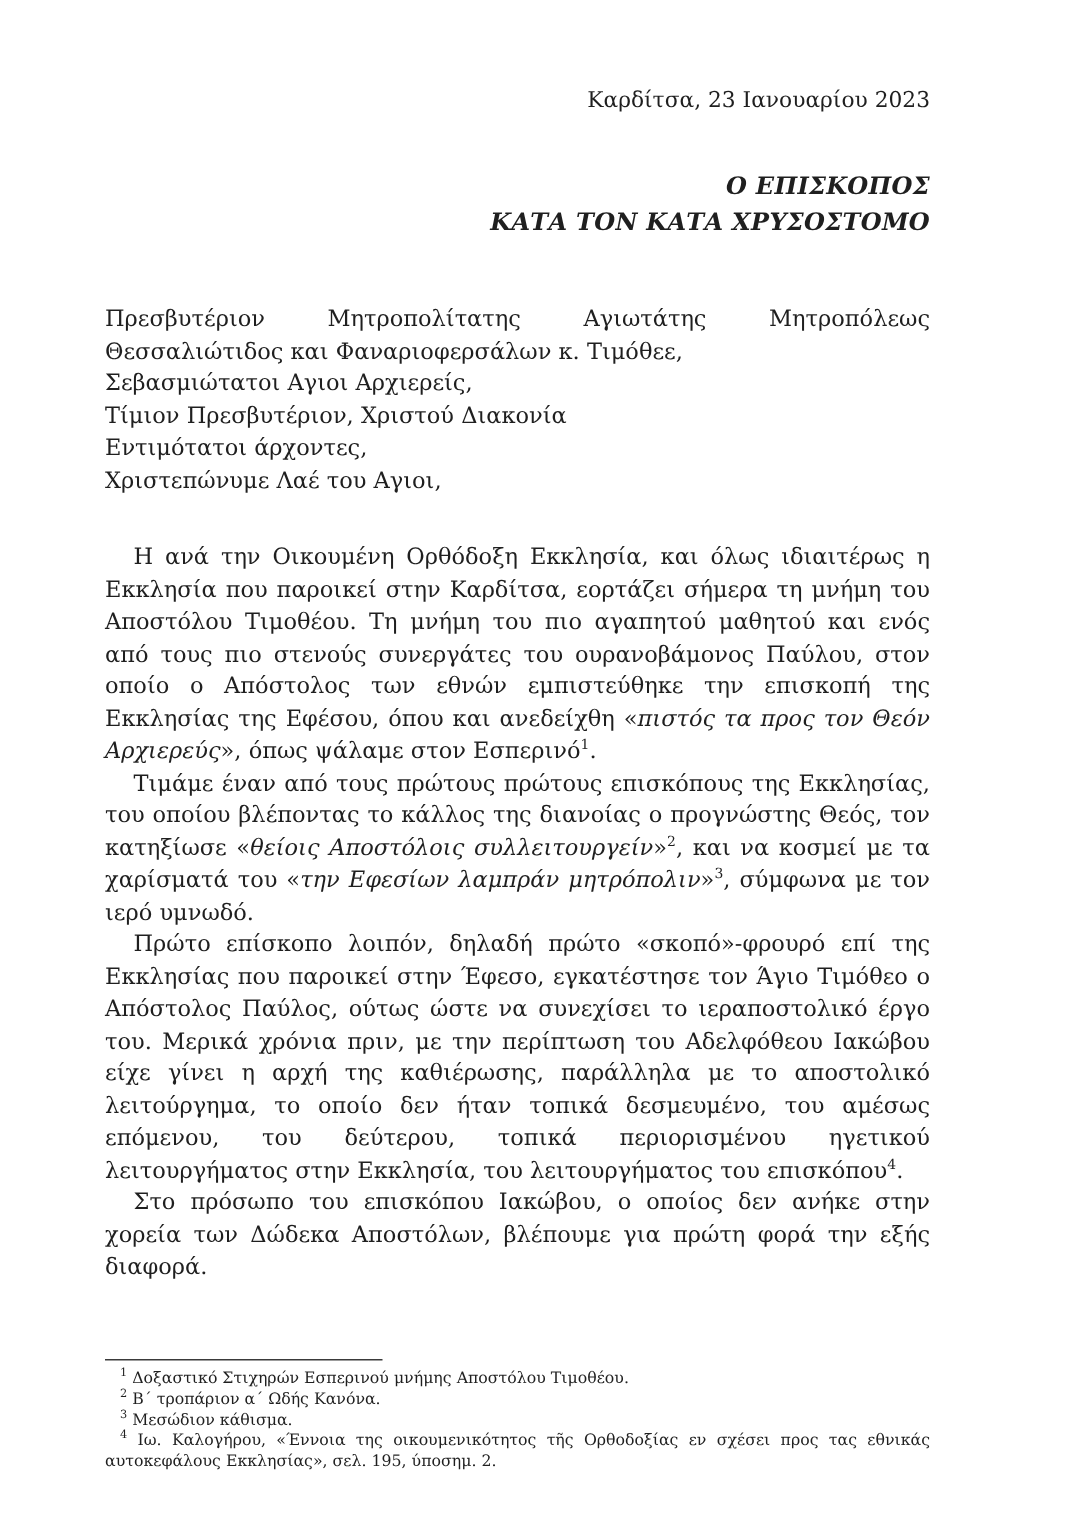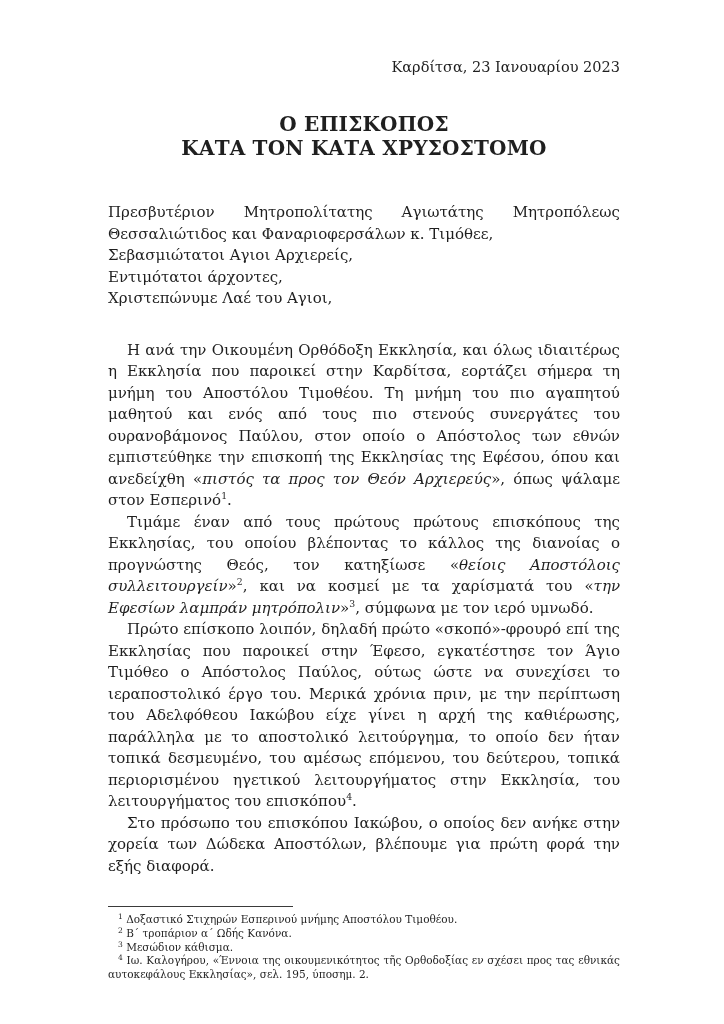--- a/index.html
+++ b/index.html
@@ -7,39 +7,40 @@
     padding: 0;
     background: #ffffff;
   }
   .page {
     width: 724px;
     height: 1024px;
     box-sizing: border-box;
     background: #ffffff;
     color: #1f1f1f;
     font-family: "DejaVu Serif", "Liberation Serif", serif;
-    padding: 58px 104px 42px 108px;
+    padding: 58px 104px 42px 70px;
     display: flex;
     flex-direction: column;
     overflow: hidden;
     position: relative;
   }
   .date {
     text-align: right;
     font-size: 14.5px;
     line-height: 18px;
     margin-bottom: 36px;
   }
   .title {
     margin: 0 0 42px 0;
-    text-align: center;
-    font-size: 20px;
+    text-align: right;
+    font-size: 16px;
     font-weight: bold;
     line-height: 24px;
     letter-spacing: 0.2px;
+    font-style: italic;
   }
   .title span { display: block; }
   .salutation { margin-bottom: 30px; }
   .salutation p,
   .body p {
     margin: 0;
     font-size: 15px;
     line-height: 21.5px;
     text-align: justify;
   }
@@ -78,20 +79,21 @@
   <div class="date">Καρδίτσα, 23 Ιανουαρίου 2023</div>
 
   <h1 class="title">
     <span>Ο ΕΠΙΣΚΟΠΟΣ</span>
     <span>ΚΑΤΑ ΤΟΝ ΚΑΤΑ ΧΡΥΣΟΣΤΟΜΟ</span>
   </h1>
 
   <div class="salutation">
       <p>Πρεσβυτέριον Μητροπολίτατης Αγιωτάτης Μητροπόλεως Θεσσαλιώτιδος και Φαναριοφερσάλων κ. Τιμόθεε,</p>
       <p>Σεβασμιώτατοι Αγιοι Αρχιερείς,</p>
+      <p>Τίμιον Πρεσβυτέριον, Χριστού Διακονία</p>
       <p>Εντιμότατοι άρχοντες,</p>
       <p>Χριστεπώνυμε Λαέ του Αγιοι,</p>
     </div>
 
   <div class="body">
       <p><span>Η ανά την Οικουμένη Ορθόδοξη Εκκλησία, και όλως ιδιαιτέρως η Εκκλησία που παροικεί στην Καρδίτσα, εορτάζει σήμερα τη μνήμη του Αποστόλου Τιμοθέου. Τη μνήμη του πιο αγαπητού μαθητού και ενός από τους πιο στενούς συνεργάτες του ουρανοβάμονος Παύλου, στον οποίο ο Απόστολος των εθνών εμπιστεύθηκε την επισκοπή της Εκκλησίας της Εφέσου, όπου και ανεδείχθη «</span><span class="seg-i">πιστός τα προς τον Θεόν Αρχιερεύς</span><span>», όπως ψάλαμε στον Εσπερινό</span><sup class="fnref">1</sup><span>.</span></p>
       <p><span>Τιμάμε έναν από τους πρώτους πρώτους επισκόπους της Εκκλησίας, του οποίου βλέποντας το κάλλος της διανοίας ο προγνώστης Θεός, τον κατηξίωσε «</span><span class="seg-i">θείοις Αποστόλοις συλλειτουργείν</span><span>»</span><sup class="fnref">2</sup><span>, και να κοσμεί με τα χαρίσματά του «</span><span class="seg-i">την Εφεσίων λαμπράν μητρόπολιν</span><span>»</span><sup class="fnref">3</sup><span>, σύμφωνα με τον ιερό υμνωδό.</span></p>
       <p><span>Πρώτο επίσκοπο λοιπόν, δηλαδή πρώτο «σκοπό»-φρουρό επί της Εκκλησίας που παροικεί στην Έφεσο, εγκατέστησε τον Άγιο Τιμόθεο ο Απόστολος Παύλος, ούτως ώστε να συνεχίσει το ιεραποστολικό έργο του. Μερικά χρόνια πριν, με την περίπτωση του Αδελφόθεου Ιακώβου είχε γίνει η αρχή της καθιέρωσης, παράλληλα με το αποστολικό λειτούργημα, το οποίο δεν ήταν τοπικά δεσμευμένο, του αμέσως επόμενου, του δεύτερου, τοπικά περιορισμένου ηγετικού λειτουργήματος στην Εκκλησία, του λειτουργήματος του επισκόπου</span><sup class="fnref">4</sup><span>.</span></p>
       <p><span>Στο πρόσωπο του επισκόπου Ιακώβου, ο οποίος δεν ανήκε στην χορεία των Δώδεκα Αποστόλων, βλέπουμε για πρώτη φορά την εξής διαφορά.</span></p>
     </div>

